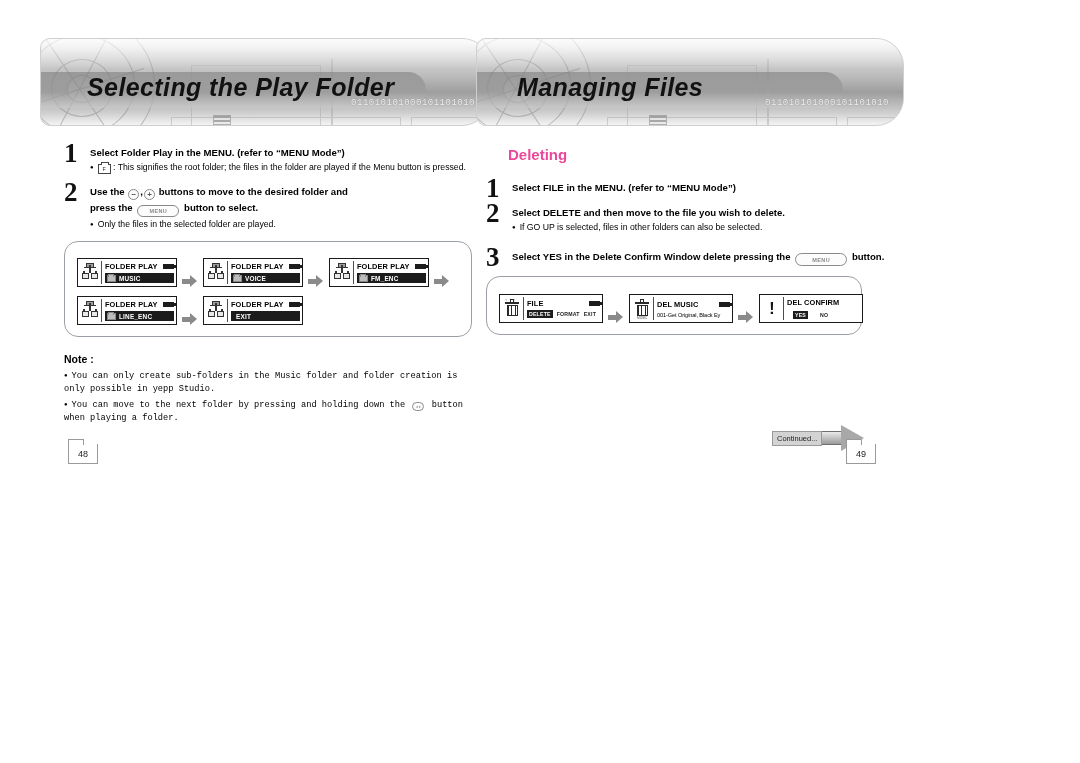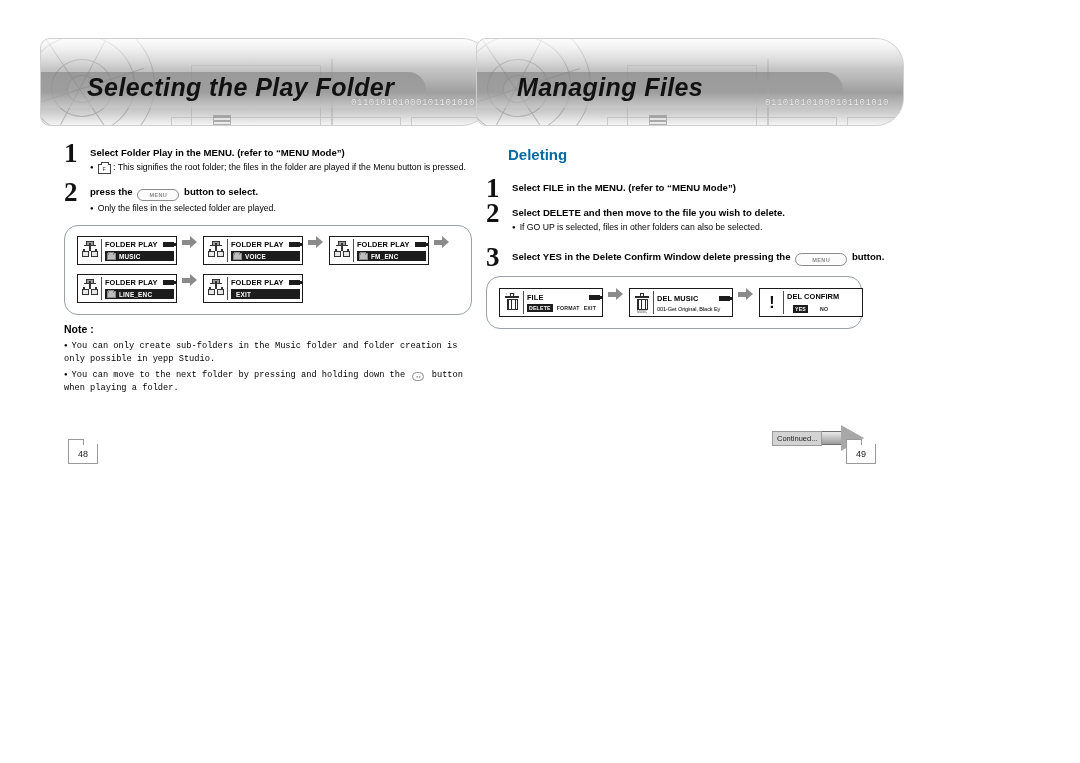--- a/index.html
+++ b/index.html
@@ -177,21 +177,21 @@
     background: #fff;
   }
   .flow-panel-right {
     margin-top: 10px;
     border: 1px solid #9aa0a6;
     border-radius: 14px;
     padding: 11px 12px;
     background: #fff;
     width: 376px;
   }
-  .flow-row { display: flex; align-items: flex-start; margin-bottom: 9px; }
+  .flow-row { display: flex; align-items: flex-end; margin-bottom: 9px; margin-top: 6px; }
   .flow-row:last-child { margin-bottom: 0; }
 
   
   .arrow {
     width: 16px; height: 12px; margin: 0 5px; position: relative; flex: none;
   }
   .arrow::before {
     content:""; position:absolute; left:0; top:3.5px; width:8px; height:5px;
     background:#8a8a8a;
   }
@@ -295,29 +295,29 @@
   }
   .chip-on {
     background:#1c1c1c; color:#fff; font-size:5.2px; font-weight:bold;
     padding: 1px 2px; letter-spacing:.2px;
   }
   .chip-off { color:#1c1c1c; font-size:5.2px; font-weight:bold; letter-spacing:.2px; }
   .lcd-filename { font-size: 5.6px; margin-top: 3px; letter-spacing: -.1px; }
   .confirm-row { display:flex; align-items:center; gap:12px; margin-top: 4px; padding-left: 6px; }
 
   
-  .note { margin-top: 8px; }
+  .note { margin-top: 16px; }
   .note h3 {
     margin: 0 0 5px 0; font-size: 10.5px; font-weight: bold;
   }
   .note p { margin: 0 0 3px 0; font-size: 8.7px; line-height: 13px; font-family: Liberation Mono, monospace; }
 
   
   .section-title {
-    font-size: 15px; font-weight: bold; color: #0369a1;
+    font-size: 15px; font-weight: bold; color: #ec4899;
     margin: 0 0 18px 22px;
   }
 
   
   .pagenum {
     position: absolute;
     width: 30px; height: 20px;
     border: 1px solid #9a9a9a; border-top: none;
     background: #fff;
     font-size: 9px; text-align: center; line-height: 20px; color:#222;
@@ -410,20 +410,25 @@
       <p class="head">Select Folder Play in the MENU. (refer to “MENU Mode”)</p>
       <p class="sub">
         <span class="bullet"></span><span class="glyph-root">F</span>
         <span>: This signifies the root folder; the files in the folder are played if the Menu button is pressed.</span>
       </p>
     </div>
 
     <div class="step" style="margin-top:10px;">
       <div class="num">2</div>
       <p class="head">
+        <span>Use the</span>
+        <span class="key-round">−</span>,<span class="key-round">+</span>
+        <span>buttons to move to the desired folder and</span>
+      </p>
+      <p class="head">
         <span>press the</span>
         <span class="key-menu">MENU</span>
         <span>button to select.</span>
       </p>
       <p class="sub">
         <span class="bullet"></span><span>Only the files in the selected folder are played.</span>
       </p>
     </div>
 
     <div class="flow-panel">

